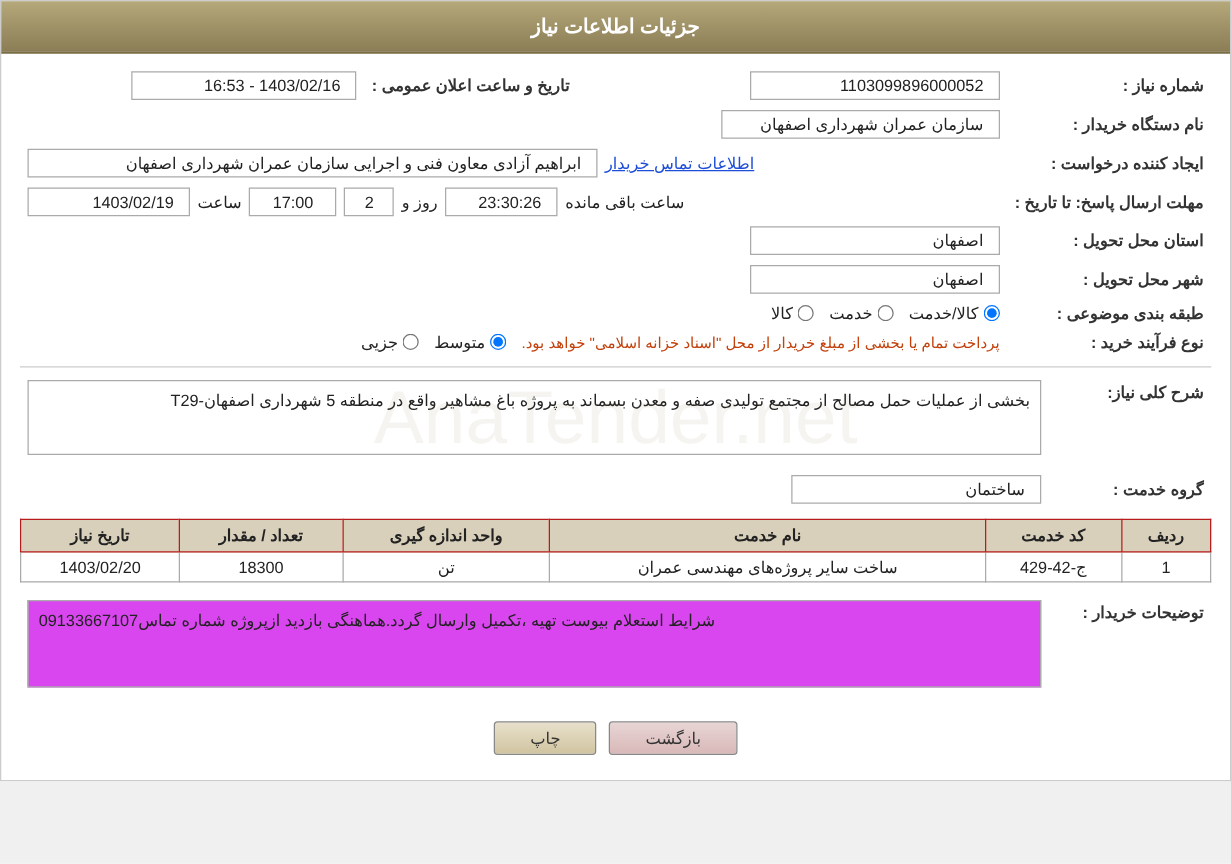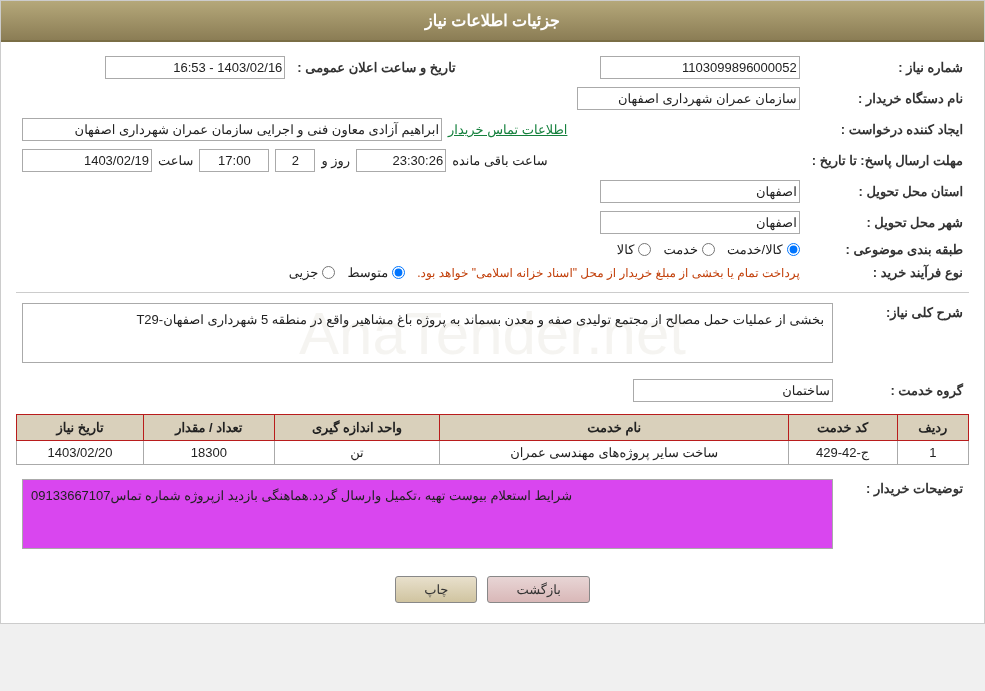--- a/index.html
+++ b/index.html
@@ -44,29 +44,29 @@
       text-align: right;
       white-space: nowrap;
       width: 130px;
     }
     .value-cell {
       text-align: right;
     }
     .input-box {
       border: 1px solid #aaa;
       background: #fff;
-      padding: 3px 2px;
+      padding: 3px 12px;
       font-size: 13px;
       direction: rtl;
       font-family: Tahoma, Arial, sans-serif;
     }
     .input-wide { width: 223px; }
     .input-medium { width: 200px; }
     .input-date { width: 130px; }
-    .blue-link { color: #15803d; text-decoration: underline; cursor: pointer; text-align: center; }
+    .blue-link { color: #1d4ed8; text-decoration: underline; cursor: pointer; text-align: center; }
     .row-flex {
       display: flex;
       align-items: center;
       gap: 6px;
       justify-content: flex-end;
     }
     .divider {
       border: none;
       border-top: 1px solid #ccc;
       margin: 6px 0;
@@ -201,21 +201,21 @@
         <td class="label-cell">نام دستگاه خریدار :</td>
         <td class="value-cell" colspan="4">
           <span class="input-box input-wide" style="display:inline-block;">سازمان عمران شهرداری اصفهان</span>
         </td>
       </tr>
       <tr>
         <td class="label-cell">ایجاد کننده درخواست :</td>
         <td class="value-cell" colspan="4">
           <div class="row-flex">
             <span class="blue-link">اطلاعات تماس خریدار</span>
-            <span class="input-box" style="display:inline-block;width:420px;">ابراهیم آزادی معاون فنی و اجرایی سازمان عمران شهرداری اصفهان</span>
+            <span class="input-box" style="display:inline-block;width:456px;">ابراهیم آزادی معاون فنی و اجرایی سازمان عمران شهرداری اصفهان</span>
           </div>
         </td>
       </tr>
       <tr>
         <td class="label-cell">مهلت ارسال پاسخ: تا تاریخ :</td>
         <td class="value-cell" colspan="4">
           <div class="row-flex">
             <span>ساعت باقی مانده</span>
             <span class="input-box" style="display:inline-block;width:90px;">23:30:26</span>
             <span>روز و</span>

